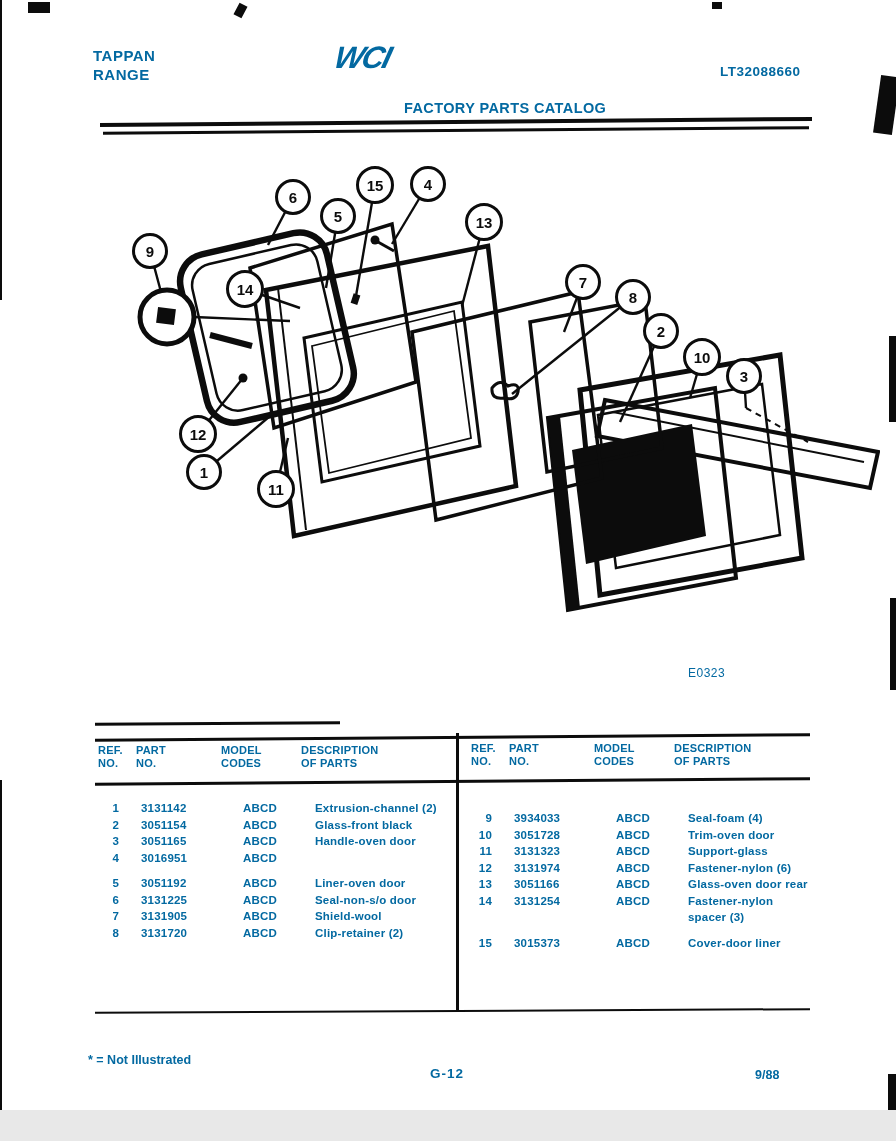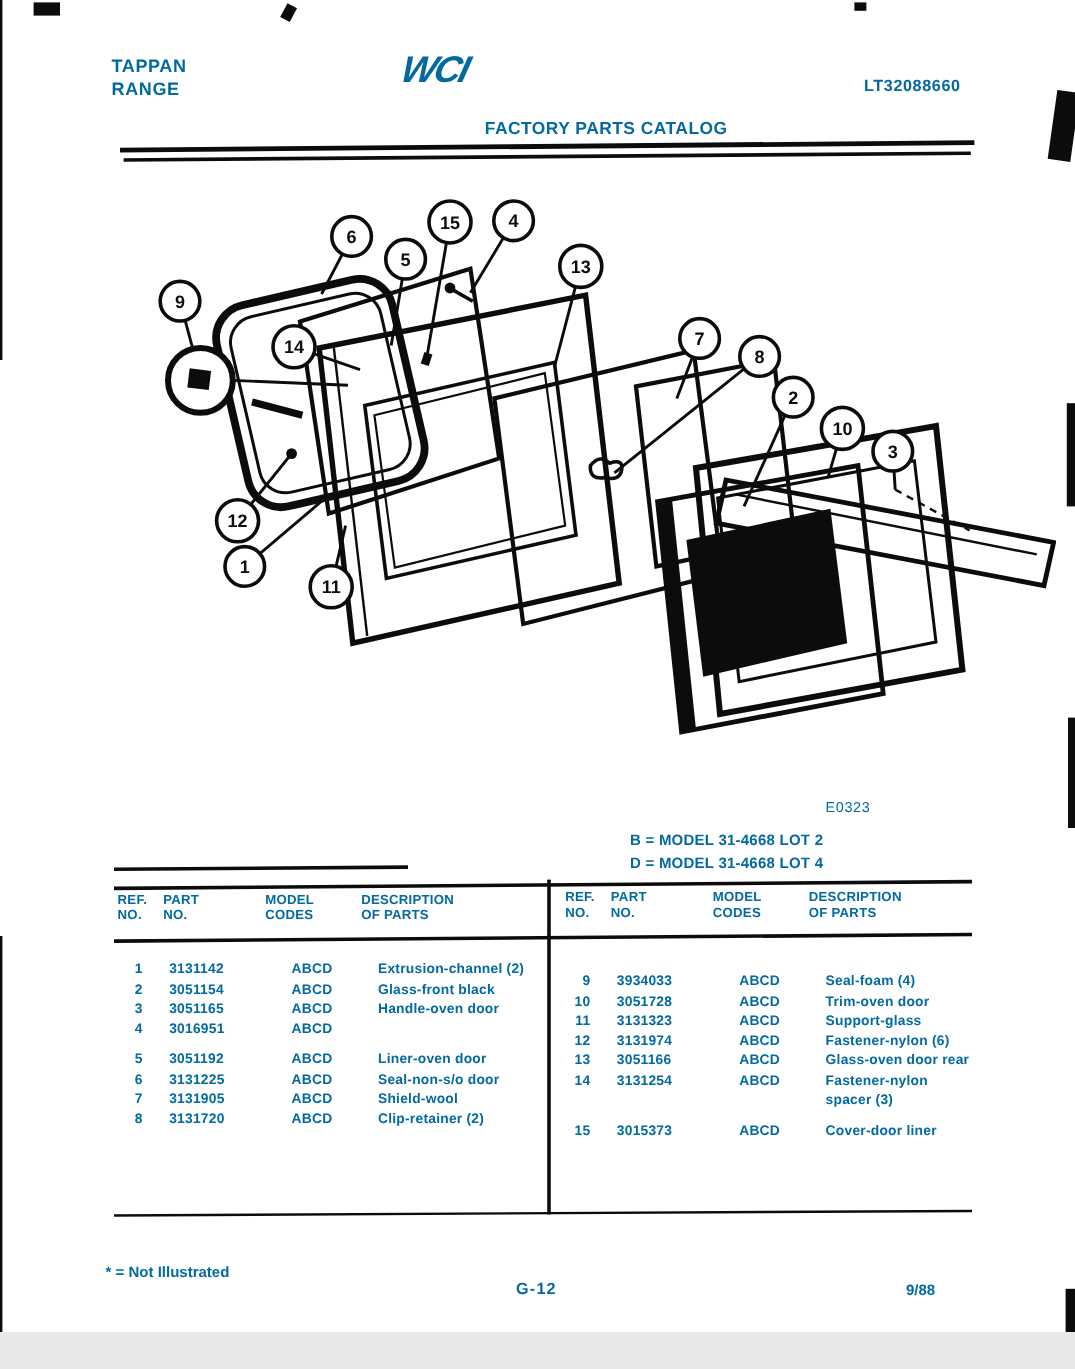--- a/index.html
+++ b/index.html
@@ -176,24 +176,20 @@
           <text x="642" y="212.5" class="co-text">10</text>
         </g>
         <g>
           <circle cx="684" cy="226" r="16.5" class="co-circle"></circle>
           <text x="684" y="231.5" class="co-text">3</text>
         </g>
       </g>
   </svg>
 
   <div class="abs ecode">E0323</div>
-  <div class="abs models models-right">
-    <div>B = MODEL 31-4668 LOT 2</div>
-    <div>D = MODEL 31-4668 LOT 4</div>
-  </div>
 
   <div class="rule" style="left:95px;top:722px;width:245px;height:3px;transform:rotate(-0.4deg);"></div>
   <div class="rule" style="left:95px;top:736px;width:715px;height:3px;transform:rotate(-0.45deg);"></div>
   <div class="rule" style="left:95px;top:780px;width:715px;height:3px;transform:rotate(-0.45deg);"></div>
   <div class="rule" style="left:456px;top:733px;width:2.5px;height:279px;"></div>
   <div class="rule" style="left:95px;top:1010px;width:715px;height:2px;transform:rotate(-0.3deg);"></div>
 
   <div class="abs thead" style="left:97px;top:744px;width:358px;">
     <div class="h-ref">
       <div>REF.</div>

